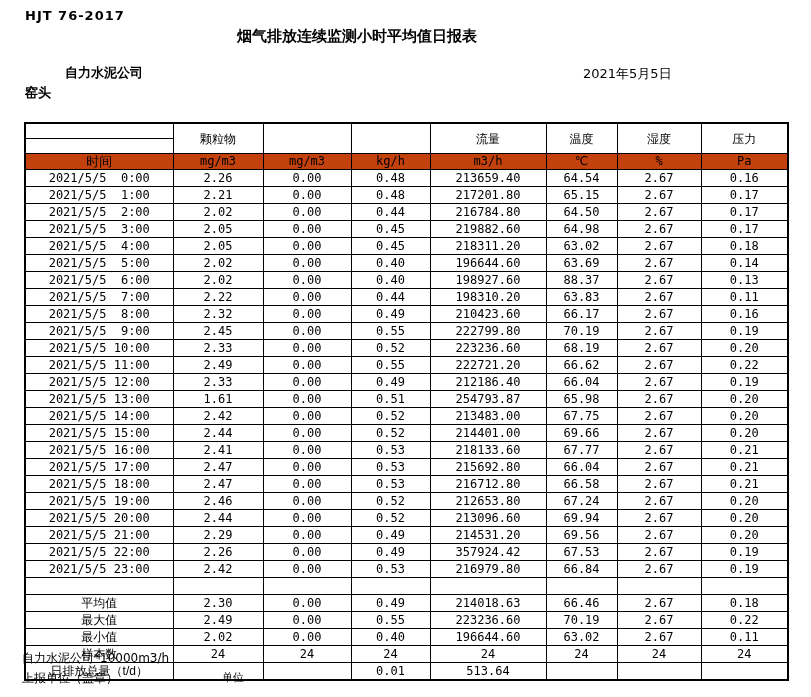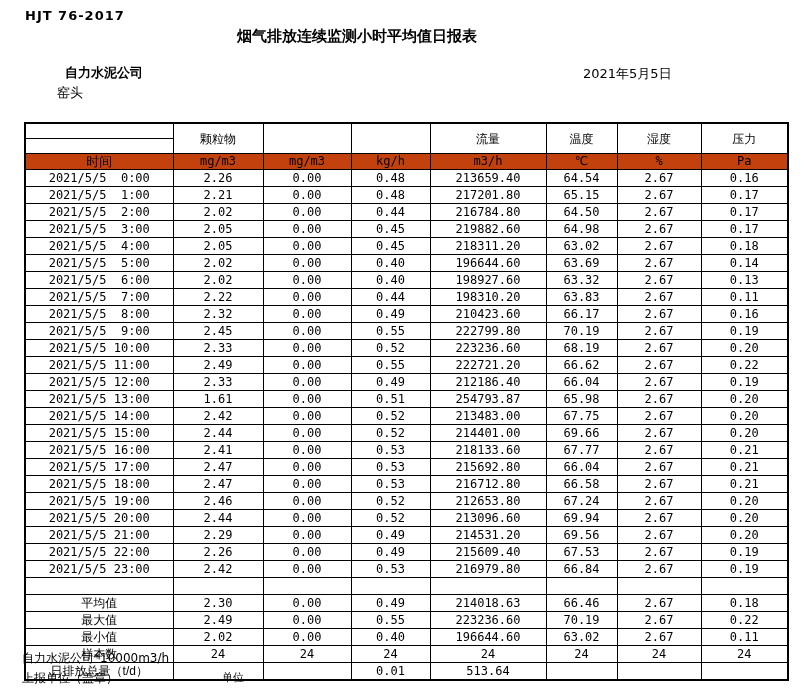--- a/index.html
+++ b/index.html
@@ -6,21 +6,21 @@
   body{
     width:811px;height:697px;background:#ffffff;color:#000000;
     position:relative;overflow:hidden;
     font-family:"DejaVu Sans",sans-serif;
   }
   .abs{position:absolute;text-align:right;}
   #standard-code{left:25px;top:8px;font-weight:bold;font-size:13px;letter-spacing:1px;}
   #report-title{left:0;top:27px;width:666px;text-align:center;font-weight:bold;font-size:15px;padding-left:24px;}
   #company-name{left:25px;top:64px;font-weight:bold;font-size:13px;margin-left:40px;}
   #report-date{left:583px;top:65px;font-size:13px;}
-  #location-name{left:25px;top:84px;font-weight:normal;font-size:13px;margin-left:32px;}
+  #location-name{left:25px;top:84px;font-weight:bold;font-size:13px;}
 
   table#report-table{
     position:absolute;left:24px;top:122px;width:763px;
     border-collapse:collapse;table-layout:fixed;
     border:2px solid #000;
     font-size:12px;
     font-family:"DejaVu Sans Mono","DejaVu Sans",monospace;
   }
   #report-table td{
     border:1px solid #000;
@@ -144,21 +144,21 @@
         <td>63.69</td>
         <td>2.67</td>
         <td>0.14</td>
       </tr>
       <tr>
         <td>2021/5/5  6:00</td>
         <td>2.02</td>
         <td>0.00</td>
         <td>0.40</td>
         <td>198927.60</td>
-        <td>63.32</td>
+        <td>88.37</td>
         <td>2.67</td>
         <td>0.13</td>
       </tr>
       <tr>
         <td>2021/5/5  7:00</td>
         <td>2.22</td>
         <td>0.00</td>
         <td>0.44</td>
         <td>198310.20</td>
         <td>63.83</td>
@@ -303,21 +303,21 @@
         <td>214531.20</td>
         <td>69.56</td>
         <td>2.67</td>
         <td>0.20</td>
       </tr>
       <tr>
         <td>2021/5/5 22:00</td>
         <td>2.26</td>
         <td>0.00</td>
         <td>0.49</td>
-        <td>215609.40</td>
+        <td>357924.42</td>
         <td>67.53</td>
         <td>2.67</td>
         <td>0.19</td>
       </tr>
       <tr>
         <td>2021/5/5 23:00</td>
         <td>2.42</td>
         <td>0.00</td>
         <td>0.53</td>
         <td>216979.80</td>

